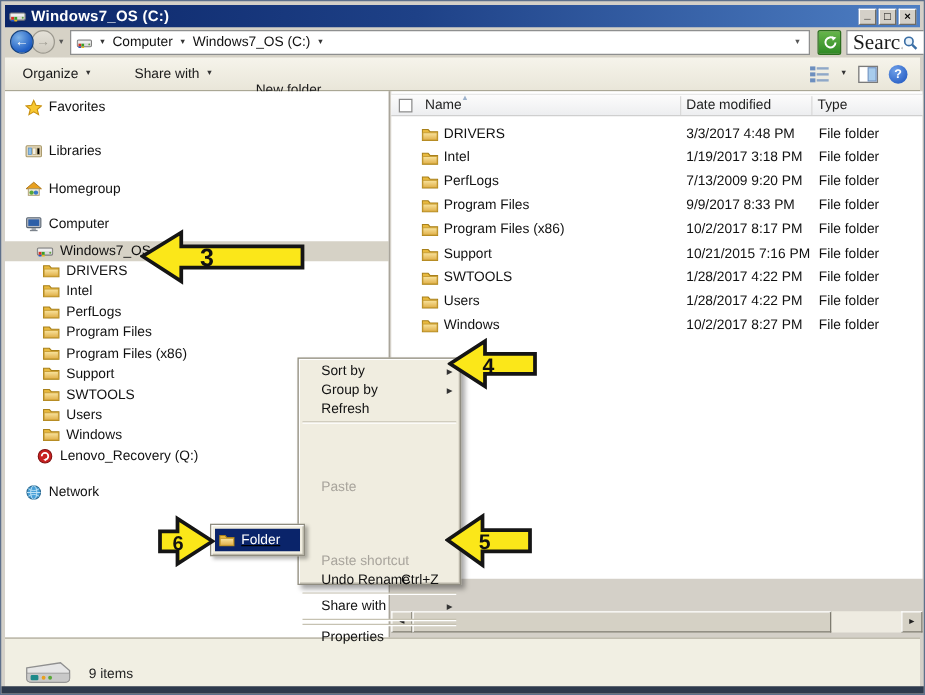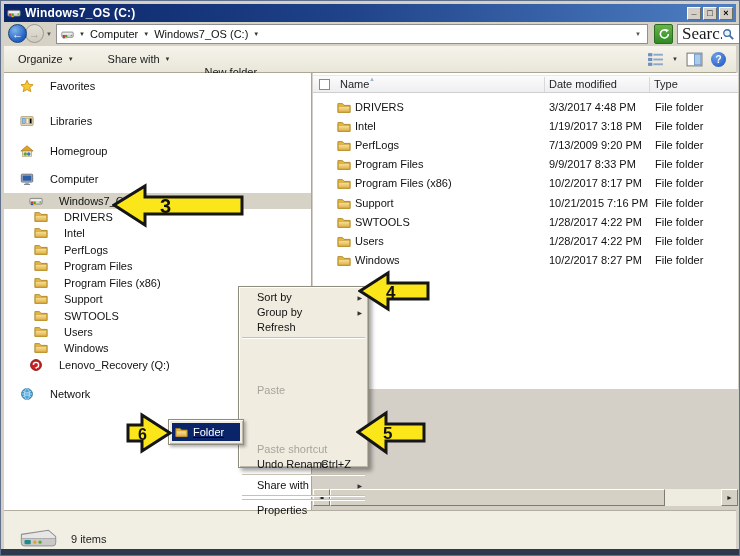--- a/index.html
+++ b/index.html
@@ -39,24 +39,24 @@
   .tbtn{display:flex;align-items:center;gap:5px;padding:4px 6px;}
   .tbtn .dd{font-size:6px;color:#333;}
   .tb-org{margin-left:8px;} .tb-share{margin-left:22px;} .tb-new{margin-left:22px;margin-top:25px;}
   .tbright{margin-left:auto;display:flex;align-items:center;gap:8px;margin-right:10px;}
   .helpbtn{width:15px;height:15px;border-radius:50%;background:radial-gradient(circle at 35% 30%,#6FA0E8,#2D64C8 75%);
     color:#fff;font-size:10px;font-weight:bold;text-align:center;line-height:15px;}
 
   
   .leftpane{position:absolute;left:3px;top:72px;width:307px;height:437px;background:#fff;}
   .panediv{position:absolute;left:310px;top:72px;width:2px;height:437px;background:#D4D0C8;border-left:1px solid #A9A59B;}
-  .rightpane{position:absolute;left:312px;top:72px;width:425px;height:316px;background:#fff;}
-
-  
-  .titem{position:absolute;left:0;width:100%;height:16px;display:flex;align-items:center;gap:16px;font-size:11px;color:#111;}
+  .rightpane{position:absolute;left:312px;top:72px;width:425px;height:390px;background:#fff;}
+
+  
+  .titem{position:absolute;left:0;width:100%;height:16px;display:flex;align-items:center;gap:5px;font-size:11px;color:#111;}
   .lv1{padding-left:16px;} .lv2{padding-left:25px;} .lv3{padding-left:30px;}
   .titem.sel{background:#D6D2C6;}
   .ic{flex:0 0 auto;}
 
   
   .lhead{position:absolute;left:0;top:2px;width:100%;height:18px;background:linear-gradient(#FCFCFC,#EDEEF0);
     border-bottom:1px solid #CFCFCF;border-top:1px solid #E8E8E8;font-size:11px;color:#1E1E1E;}
   .lhead .hname{position:absolute;left:27px;top:2px;}
   .lhead .hdate{position:absolute;left:236px;top:2px;}
   .lhead .htype{position:absolute;left:341px;top:2px;}

